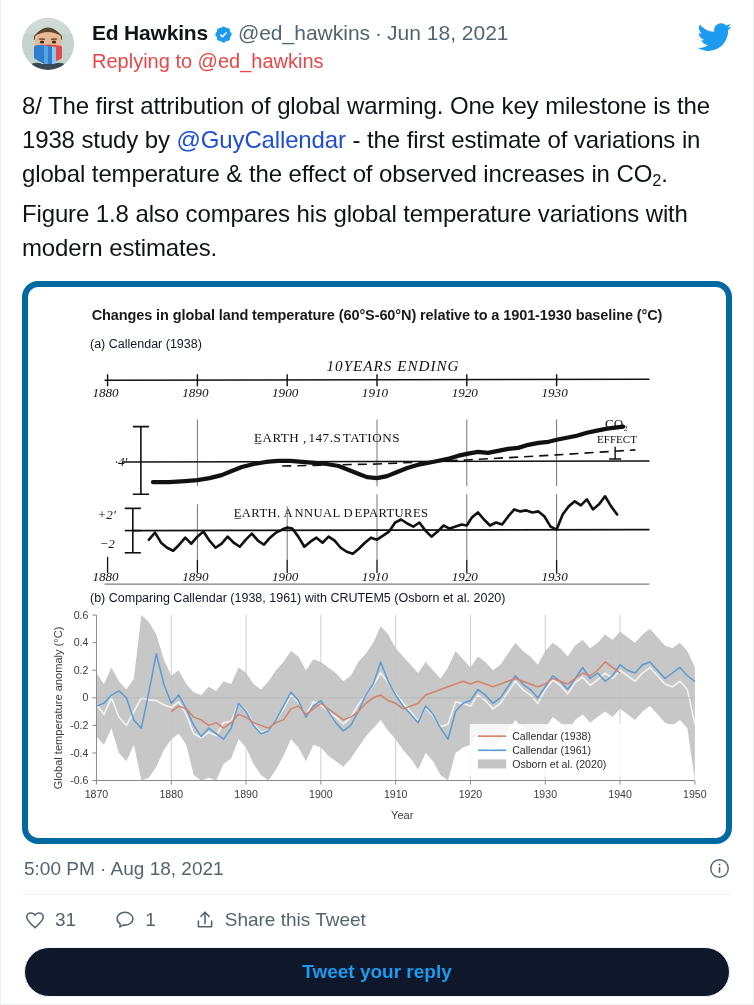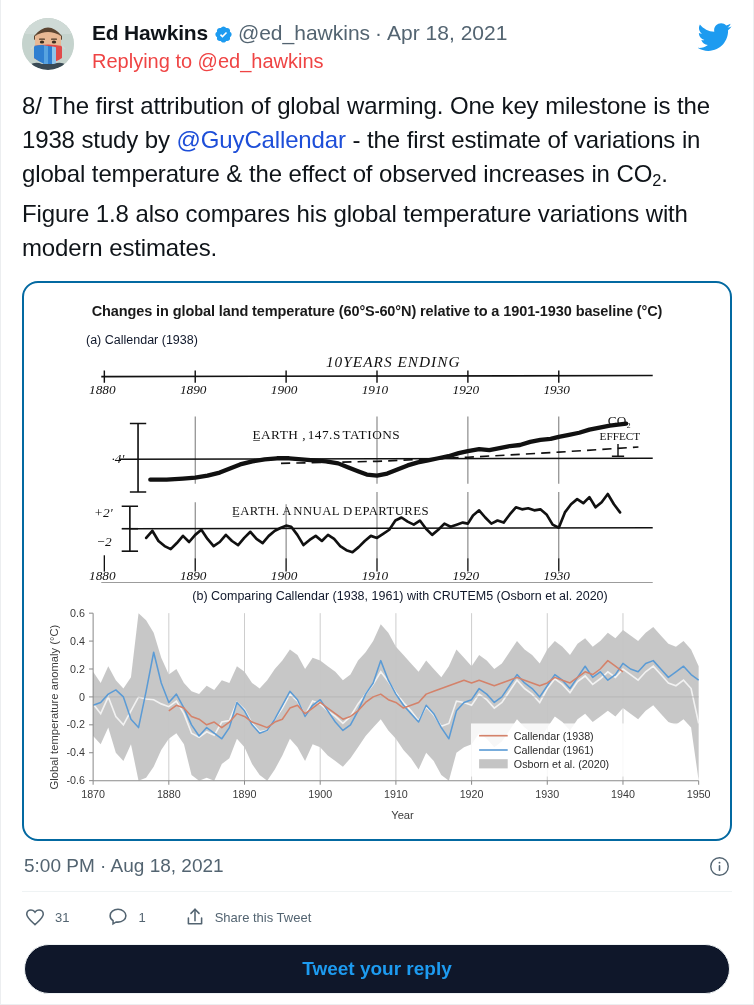--- a/index.html
+++ b/index.html
@@ -46,46 +46,46 @@
     color:#0f1419;
     letter-spacing:-.15px;
     word-spacing:.2px;
   }
   .mention{color:#1d4ed8;text-decoration:none;}
   sub{font-size:0.68em;vertical-align:-0.22em;}
 
   
   .figure-card{
     margin:16px 0 0 0;
-    border:2px solid #0369a1;
+    border:6px solid #0369a1;
     border-radius:16px;
     background:#fff;
     overflow:hidden;
     padding:18px 16px 14px 16px;
     box-sizing:border-box;
   }
   .fig-title{
     font-size:14.5px;font-weight:700;color:#1a1a1a;
     text-align:center;letter-spacing:-.1px;margin:2px 0 14px 0;
   }
   .panel-cap{font-size:12.5px;color:#0f172a;margin:0 0 2px 46px;}
-  .panel-cap.b{margin-top:6px;margin-left:46px;text-align:center;}
+  .panel-cap.b{margin-top:6px;margin-left:46px;}
   .svg-wrap{width:100%;display:block;}
   svg.panel{display:block;width:100%;height:auto;}
 
   
   .meta-row{
     display:flex;align-items:center;justify-content:space-between;
     padding:14px 2px 14px 2px;
     font-size:19px;color:#536471;
   }
   .meta-time{color:#536471;}
   .info-ic{width:21px;height:21px;}
   .divider{height:1px;background:#eff3f4;}
-  .actions{display:flex;align-items:flex-start;gap:0;padding:14px 2px 10px 2px;font-size:13px;color:#536471;}
+  .actions{display:flex;align-items:flex-start;gap:0;padding:14px 2px 10px 2px;font-size:19px;color:#536471;}
   .act{display:flex;align-items:center;gap:9px;color:#536471;}
   .act.heart{margin-right:38px;}
   .act.reply{margin-right:38px;}
   .act .ic{width:22px;height:22px;display:block;}
   .share-lbl{color:#536471;}
   .reply-btn{
     margin:6px 2px 0 2px;
     height:48px;border:1px solid #eff3f4;border-radius:26px;
     display:flex;align-items:center;justify-content:center;
     color:#1d9bf0;font-weight:700;font-size:19px;background:#0f172a;
@@ -140,21 +140,21 @@
       <div class="line1">
         <span class="dispname">Ed Hawkins</span>
         <span class="verified">
           <svg viewBox="0 0 24 24" width="19" height="19">
               <path fill="#1d9bf0" d="M22.25 12c0-1.43-.88-2.67-2.19-3.34.46-1.39.2-2.9-.81-3.91s-2.52-1.27-3.91-.81C14.67 2.63 13.43 1.75 12 1.75s-2.67.88-3.34 2.19c-1.39-.46-2.9-.2-3.91.81s-1.27 2.52-.81 3.91C2.63 9.33 1.75 10.57 1.75 12s.88 2.67 2.19 3.34c-.46 1.39-.2 2.9.81 3.91s2.52 1.27 3.91.81c.67 1.31 1.91 2.19 3.34 2.19s2.67-.88 3.34-2.19c1.39.46 2.9.2 3.91-.81s1.27-2.52.81-3.91c1.31-.67 2.19-1.91 2.19-3.34z"></path>
               <path fill="#fff" d="M10.68 15.98l-3.2-3.19 1.41-1.42 1.79 1.78 4.43-4.43 1.41 1.42-5.84 5.84z"></path>
             </svg>
         </span>
         <span class="handle">@ed_hawkins</span>
         <span class="dotsep">·</span>
-        <span class="date">Apr 18, 2021</span>
+        <span class="date">Jun 18, 2021</span>
       </div>
       <div class="line2">Replying to @ed_hawkins</div>
     </div>
 
     <span class="bird">
       <svg viewBox="0 0 24 24" width="34" height="34">
           <path fill="#1d9bf0" d="M23.64 4.57c-.87.39-1.8.65-2.78.76 1-.6 1.76-1.55 2.12-2.68-.94.55-1.98.96-3.08 1.18C19.03 2.88 17.75 2.3 16.33 2.3c-2.73 0-4.94 2.21-4.94 4.94 0 .39.04.76.13 1.12-4.1-.2-7.74-2.17-10.18-5.16-.43.73-.67 1.57-.67 2.48 0 1.71.87 3.22 2.2 4.11-.81-.03-1.57-.25-2.24-.62v.06c0 2.39 1.7 4.39 3.96 4.84-.41.11-.85.17-1.3.17-.32 0-.63-.03-.93-.09.63 1.96 2.45 3.39 4.6 3.43-1.69 1.32-3.81 2.11-6.12 2.11-.4 0-.79-.02-1.17-.07 2.18 1.4 4.77 2.21 7.55 2.21 9.06 0 14.01-7.5 14.01-14.01 0-.21 0-.43-.02-.64.96-.69 1.8-1.56 2.46-2.55z"></path>
         </svg>
     </span>
   </div>

